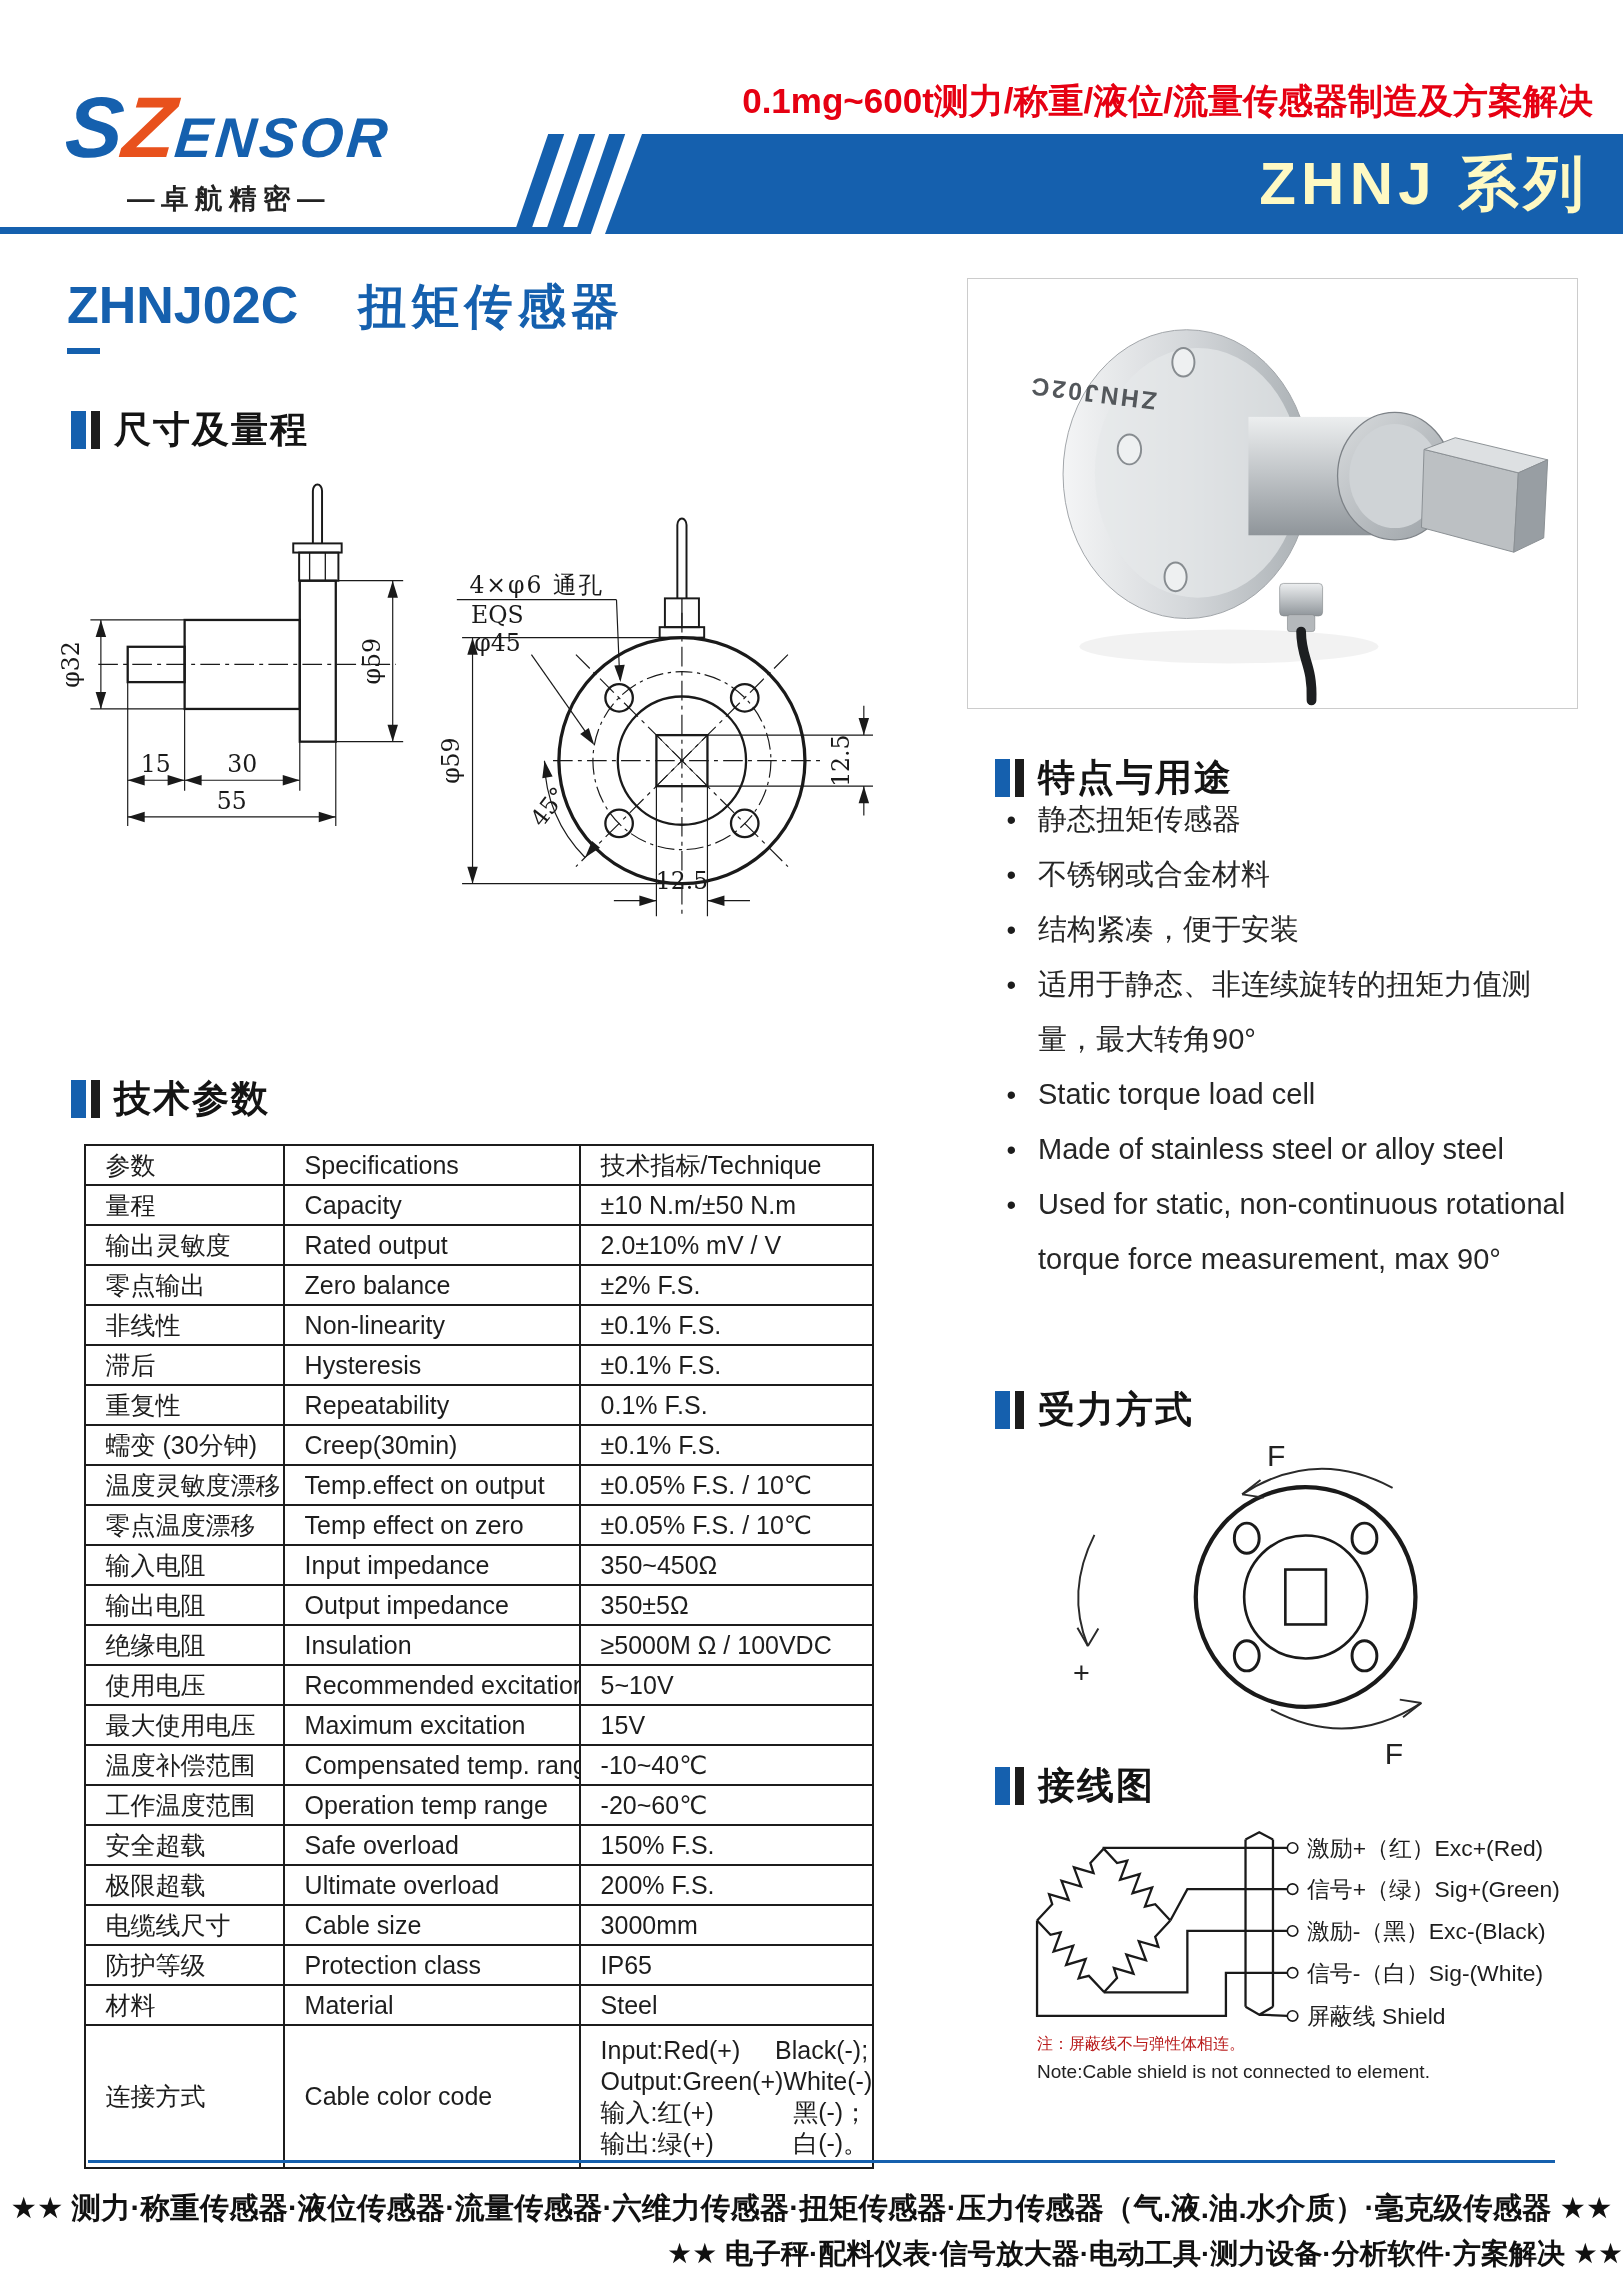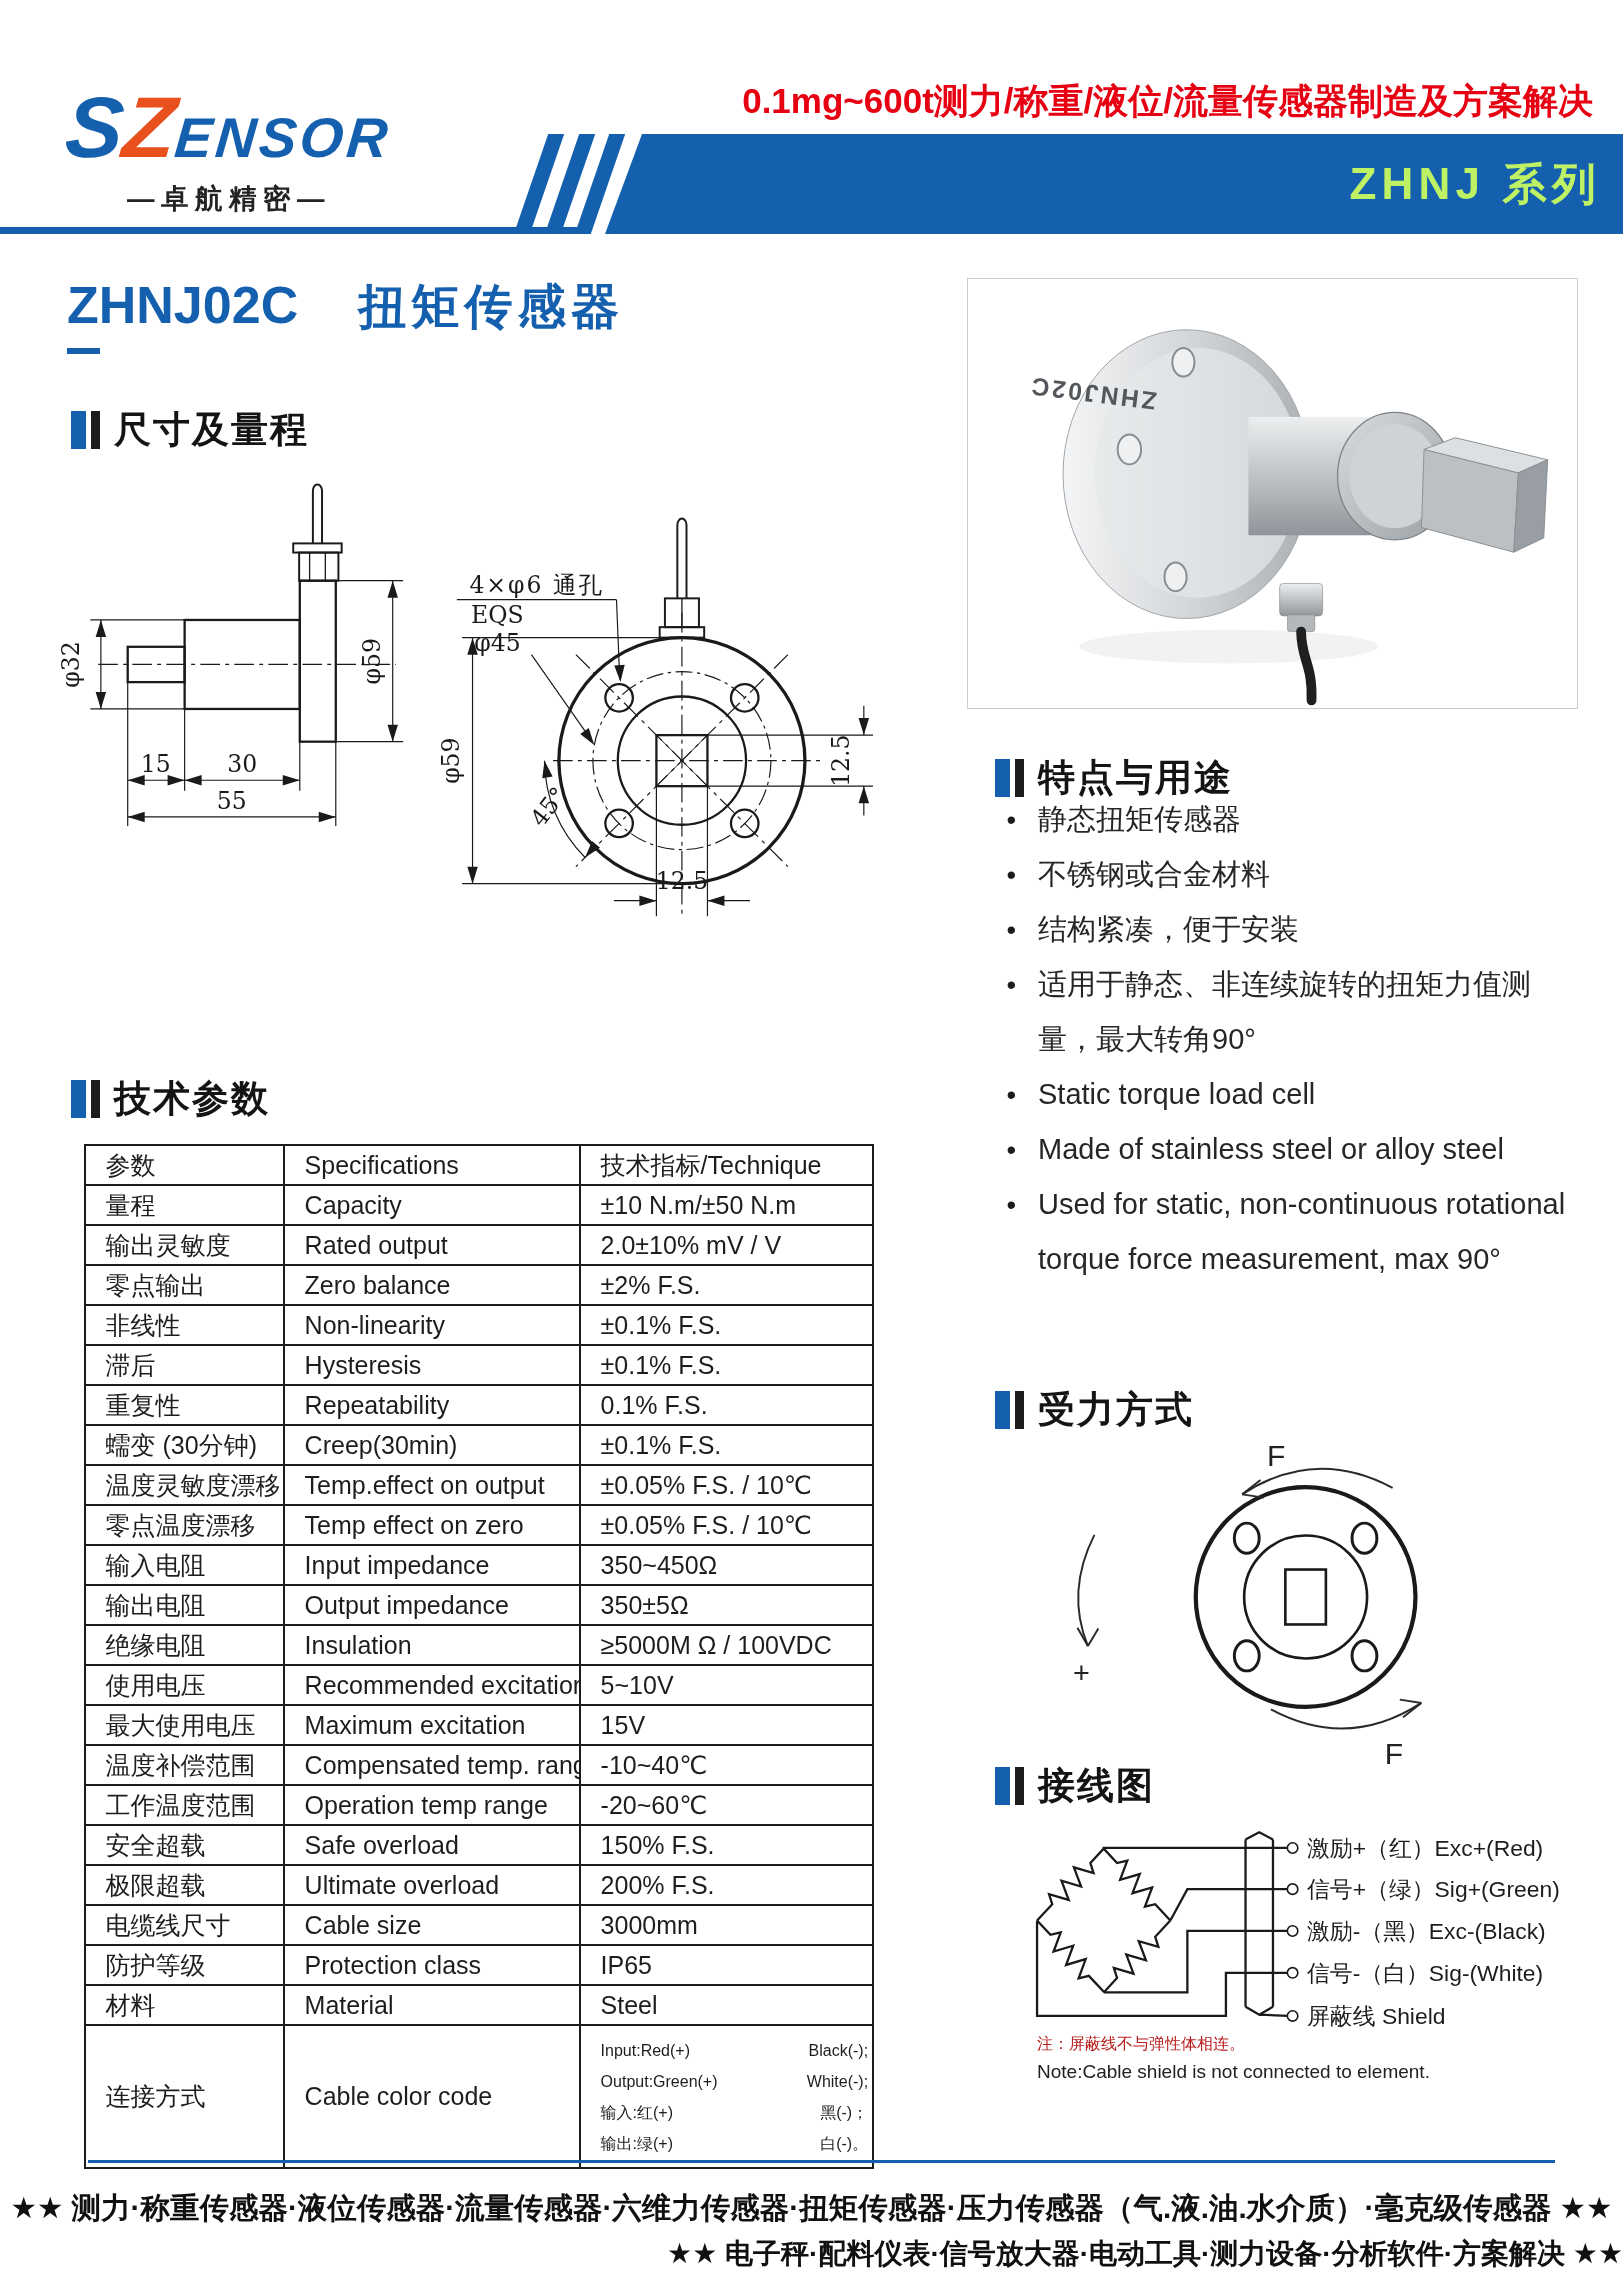--- a/index.html
+++ b/index.html
@@ -7,22 +7,22 @@
         font-family:"Liberation Sans","DejaVu Sans",sans-serif;color:#1c1c1c;}
   
   .logo{position:absolute;left:39px;top:84px;width:380px;display:flex;flex-direction:column;align-items:center;}
   .logo-word{font-style:italic;font-weight:900;line-height:1;transform:skewX(-5deg);white-space:nowrap;}
   .logo-sz{font-size:86px;letter-spacing:0;}
   .logo-s{color:#1560ae;} .logo-z{color:#e8511d;}
   .logo-rest{font-size:56px;color:#1560ae;letter-spacing:3.3px;}
   .logo-sub{margin-top:10.5px;font-size:27.5px;font-weight:900;color:#232323;letter-spacing:6.5px;white-space:nowrap;}
   .slogan{position:absolute;right:30px;top:78px;font-size:35px;font-weight:800;color:#e60012;white-space:nowrap;}
   .banner{position:absolute;left:605px;top:134px;width:1018px;height:100px;background:#1560ae;
-          clip-path:polygon(37px 0,100% 0,100% 100%,0 100%);color:#bef264;font-size:44px;font-weight:900;
-          text-align:right;line-height:100px;padding-right:22px;box-sizing:border-box;letter-spacing:5.2px;}
+          clip-path:polygon(37px 0,100% 0,100% 100%,0 100%);color:#fef9c3;font-size:60px;font-weight:900;
+          text-align:right;line-height:100px;padding-right:34px;box-sizing:border-box;letter-spacing:5.2px;}
   .stripe{position:absolute;top:134px;width:15.7px;height:100px;background:#1560ae;transform:skewX(-19deg);}
   #stripe-1{left:531px;} #stripe-2{left:562px;} #stripe-3{left:592px;}
   .hline{position:absolute;left:0;top:227px;width:581px;height:6.5px;background:#1560ae;}
   
   .title{position:absolute;left:67px;top:275px;display:flex;align-items:baseline;color:#1560ae;font-weight:900;}
   .title-model{font-size:52px;} .title-name{font-size:48px;margin-left:60px;letter-spacing:5.2px;}
   .title-underline{position:absolute;left:67px;top:348px;width:33px;height:5.9px;background:#1560ae;}
   
   .sec{position:absolute;display:flex;align-items:center;height:39px;}
   .sec .b1{width:15px;height:38px;background:#1560ae;}
@@ -34,21 +34,21 @@
   .photo{position:absolute;left:967px;top:278px;width:611px;height:431px;border:1.3px solid #cccccc;background:#fff;box-sizing:border-box;}
   
   .features{position:absolute;left:1000px;top:792px;width:579px;list-style:none;margin:0;padding:0;}
   .features li{position:relative;padding-left:38px;font-size:29px;line-height:55px;color:#262626;font-weight:500;}
   .features li::before{content:"\2022";position:absolute;left:6.5px;top:0;font-size:27.5px;color:#1c1c1c;}
   
   .specs-table{position:absolute;left:84px;top:1144px;width:788px;border-collapse:collapse;table-layout:fixed;
                font-size:25px;color:#1d1d1d;border:2.6px solid #1c1c1c;}
   .specs-table td{border:2px solid #1c1c1c;height:38px;vertical-align:middle;padding:0 3.9px 0 19.6px;overflow:hidden;white-space:nowrap;}
   .specs-table tr.tall td{height:141px;}
-  .cline{display:flex;line-height:31px;font-size:16px;justify-content:space-between;}
+  .cline{display:flex;line-height:31px;font-size:25px;justify-content:space-between;}
   .cline span:first-child{width:200px;}
   
   .svg-dim{position:absolute;left:59px;top:419px;width:831px;height:504px;}
   .svg-force{position:absolute;left:975px;top:1427px;width:622px;height:340px;}
   .svg-wiring{position:absolute;left:969px;top:1797px;width:655px;height:232px;}
   .note-cn{position:absolute;left:1037px;top:2034px;font-size:16px;color:#b91c1c;}
   .note-en{position:absolute;left:1037px;top:2061px;font-size:19px;color:#222;}
   
   .footer-rule{position:absolute;left:88px;top:2160px;width:1467px;height:3.3px;background:#1560ae;}
   .footer-1{position:absolute;left:0;top:2189px;width:100%;text-align:center;font-size:29.5px;font-weight:700;color:#101010;}

